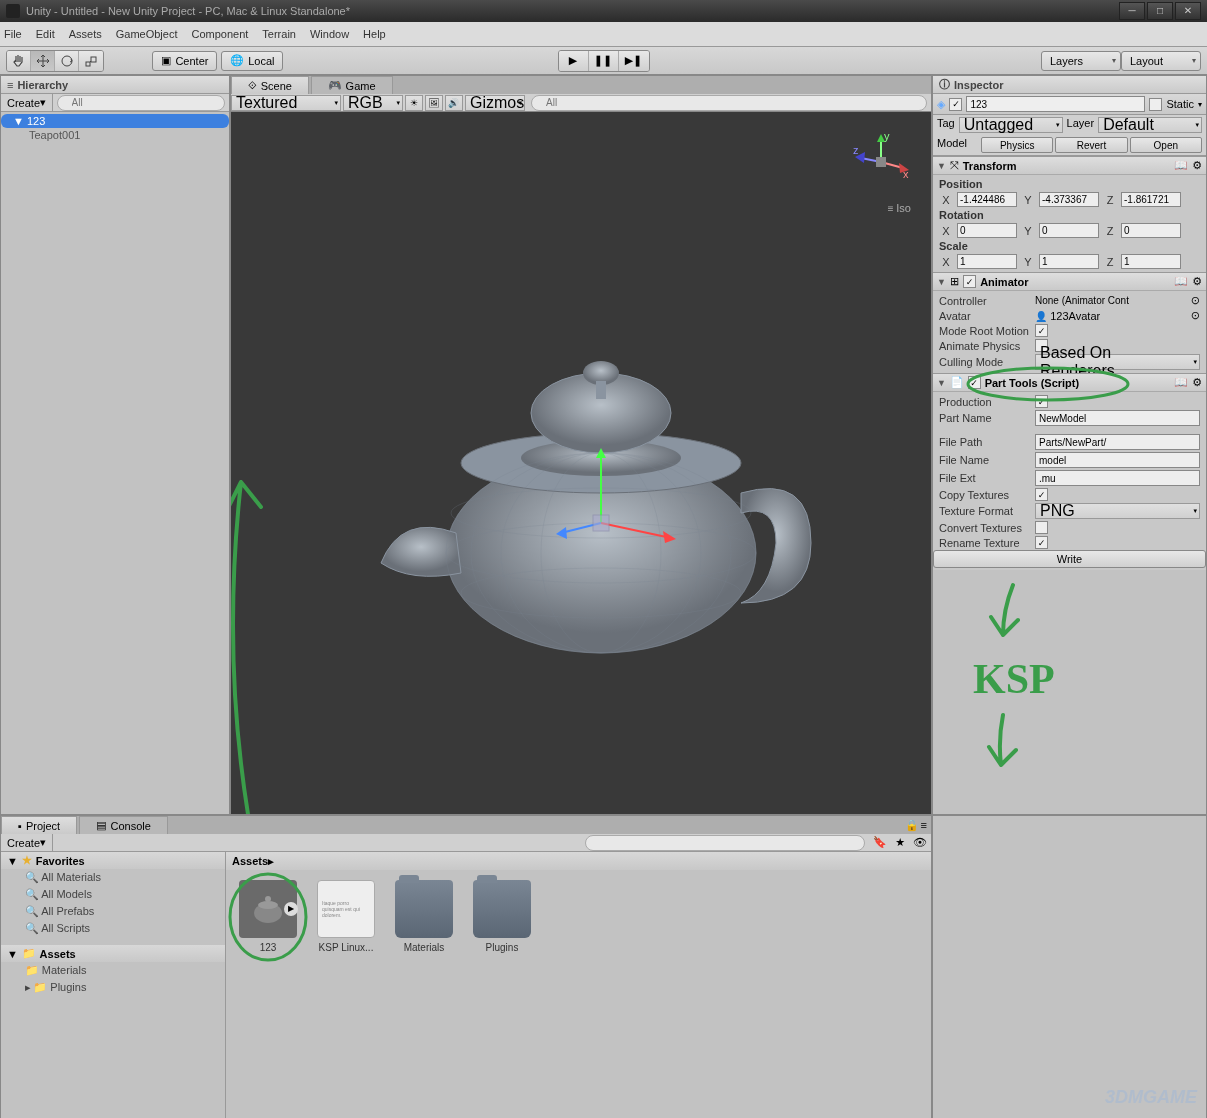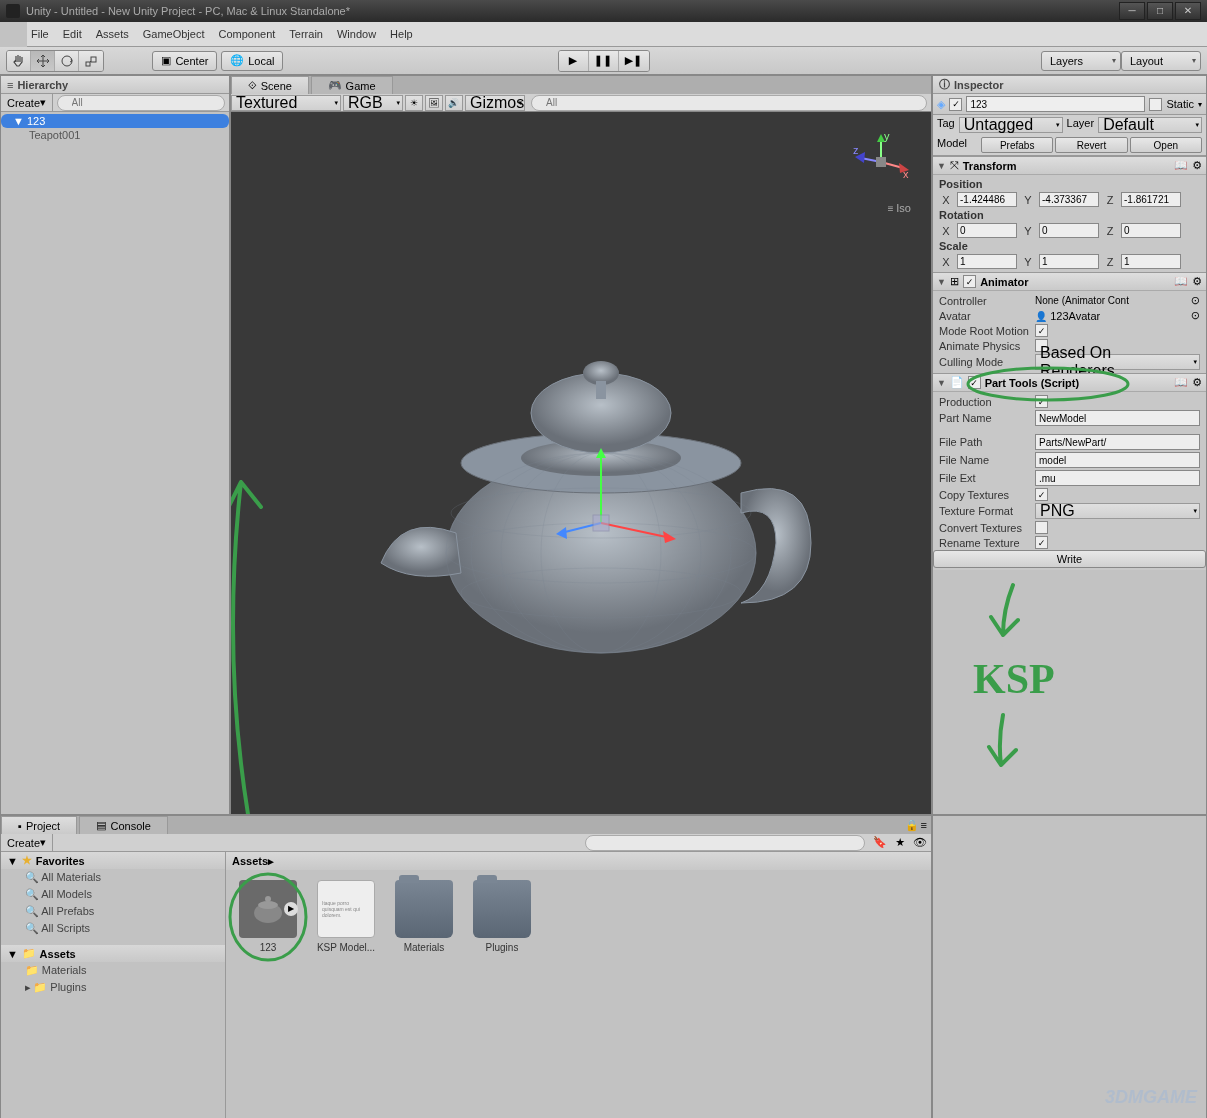--- a/index.html
+++ b/index.html
@@ -1,21 +1,21 @@
 <!DOCTYPE html>
 <html><head>
 <meta charset="utf-8">
 <style>
 * { margin: 0; padding: 0; box-sizing: border-box; font-family: Arial, sans-serif; font-size: 11px; user-select: none; }
 body { width: 1207px; height: 1118px; background: #c2c2c2; overflow: hidden; position: relative; }
 .titlebar { height: 22px; background: linear-gradient(#4a4a4a, #2a2a2a); color: #aaa; display: flex; align-items: center; padding: 0 6px; }
 .titlebar-icon { width: 14px; height: 14px; background: #222; border-radius: 2px; margin-right: 6px; }
 .titlebar-btns { margin-left: auto; display: flex; gap: 2px; }
 .titlebar-btn { width: 26px; height: 18px; background: linear-gradient(#555,#333); border: 1px solid #222; color: #ccc; text-align: center; font-size: 10px; line-height: 16px; }
-.menubar { height: 21px; background: #dcdcdc; border-bottom: 1px solid #999; display: flex; align-items: center; padding: 12px 4px; gap: 14px; margin-left: 27px; }
+.menubar { height: 21px; background: #dcdcdc; border-bottom: 1px solid #999; display: flex; align-items: center; padding: 12px 4px; gap: 14px; }
 .menubar span { color: #333; cursor: pointer; }
 .toolbar { height: 28px; background: linear-gradient(#d8d8d8,#c8c8c8); border-bottom: 1px solid #888; display: flex; align-items: center; padding: 0 6px; gap: 4px; }
 .tool-group { display: flex; border: 1px solid #888; border-radius: 3px; overflow: hidden; }
 .tool-btn { width: 24px; height: 20px; background: linear-gradient(#e8e8e8,#d0d0d0); border-right: 1px solid #aaa; display: flex; align-items: center; justify-content: center; cursor: pointer; }
 .tool-btn:last-child { border-right: none; }
 .tool-btn.active { background: linear-gradient(#b8b8b8,#c8c8c8); }
 .pill-btn { height: 20px; padding: 0 8px; background: linear-gradient(#e8e8e8,#d0d0d0); border: 1px solid #888; border-radius: 3px; display: flex; align-items: center; gap: 4px; cursor: pointer; }
 .toolbar-center { position: absolute; left: 50%; transform: translateX(-50%); display: flex; }
 .toolbar-right { margin-left: auto; display: flex; }
 .dropdown { height: 20px; background: linear-gradient(#e8e8e8,#d0d0d0); border: 1px solid #888; border-radius: 3px; padding: 0 18px 0 8px; display: flex; align-items: center; position: relative; min-width: 80px; cursor: pointer; }
@@ -264,21 +264,21 @@
     </div>
     <div class="insp-row" style="background:#d0d0d0">
       <span>Tag</span>
       <div class="mini-drop" style="flex:1">Untagged</div>
       <span>Layer</span>
       <div class="mini-drop" style="flex:1">Default</div>
     </div>
     <div class="insp-row" style="background:#d0d0d0;border-bottom:1px solid #999">
       <span style="width:40px">Model</span>
       <div class="model-btns">
-        <button class="model-btn">Prefabs</button>
+        <button class="model-btn">Physics</button>
         <button class="model-btn">Revert</button>
         <button class="model-btn">Open</button>
       </div>
     </div>
 
     <div class="component-header">
       <span class="fold">▼</span>
         <span>⤧</span>
       <span class="title">Transform</span>
       <span style="margin-left:auto">📖</span>
@@ -477,21 +477,21 @@
               </div>
             <span class="asset-label">123</span>
             <svg class="annotation" style="left:-10px;top:-10px" width="85" height="95">
                 <ellipse cx="42" cy="47" rx="38" ry="43" fill="none" stroke="#3a9d4a" stroke-width="3"></ellipse>
               </svg>
           </div>
           <div class="asset-item">
             <div class="asset-icon" style="background:#eee;border:1px solid #aaa">
                 <div style="font-size:5px;color:#888;padding:4px;line-height:1.2">Itaque porro quisquam est qui dolorem.</div>
               </div>
-            <span class="asset-label">KSP Model...</span>
+            <span class="asset-label">KSP Linux...</span>
           </div>
           <div class="asset-item">
             <div class="asset-icon folder"></div>
             <span class="asset-label">Materials</span>
           </div>
           <div class="asset-item">
             <div class="asset-icon folder"></div>
             <span class="asset-label">Plugins</span>
           </div>
         </div>

